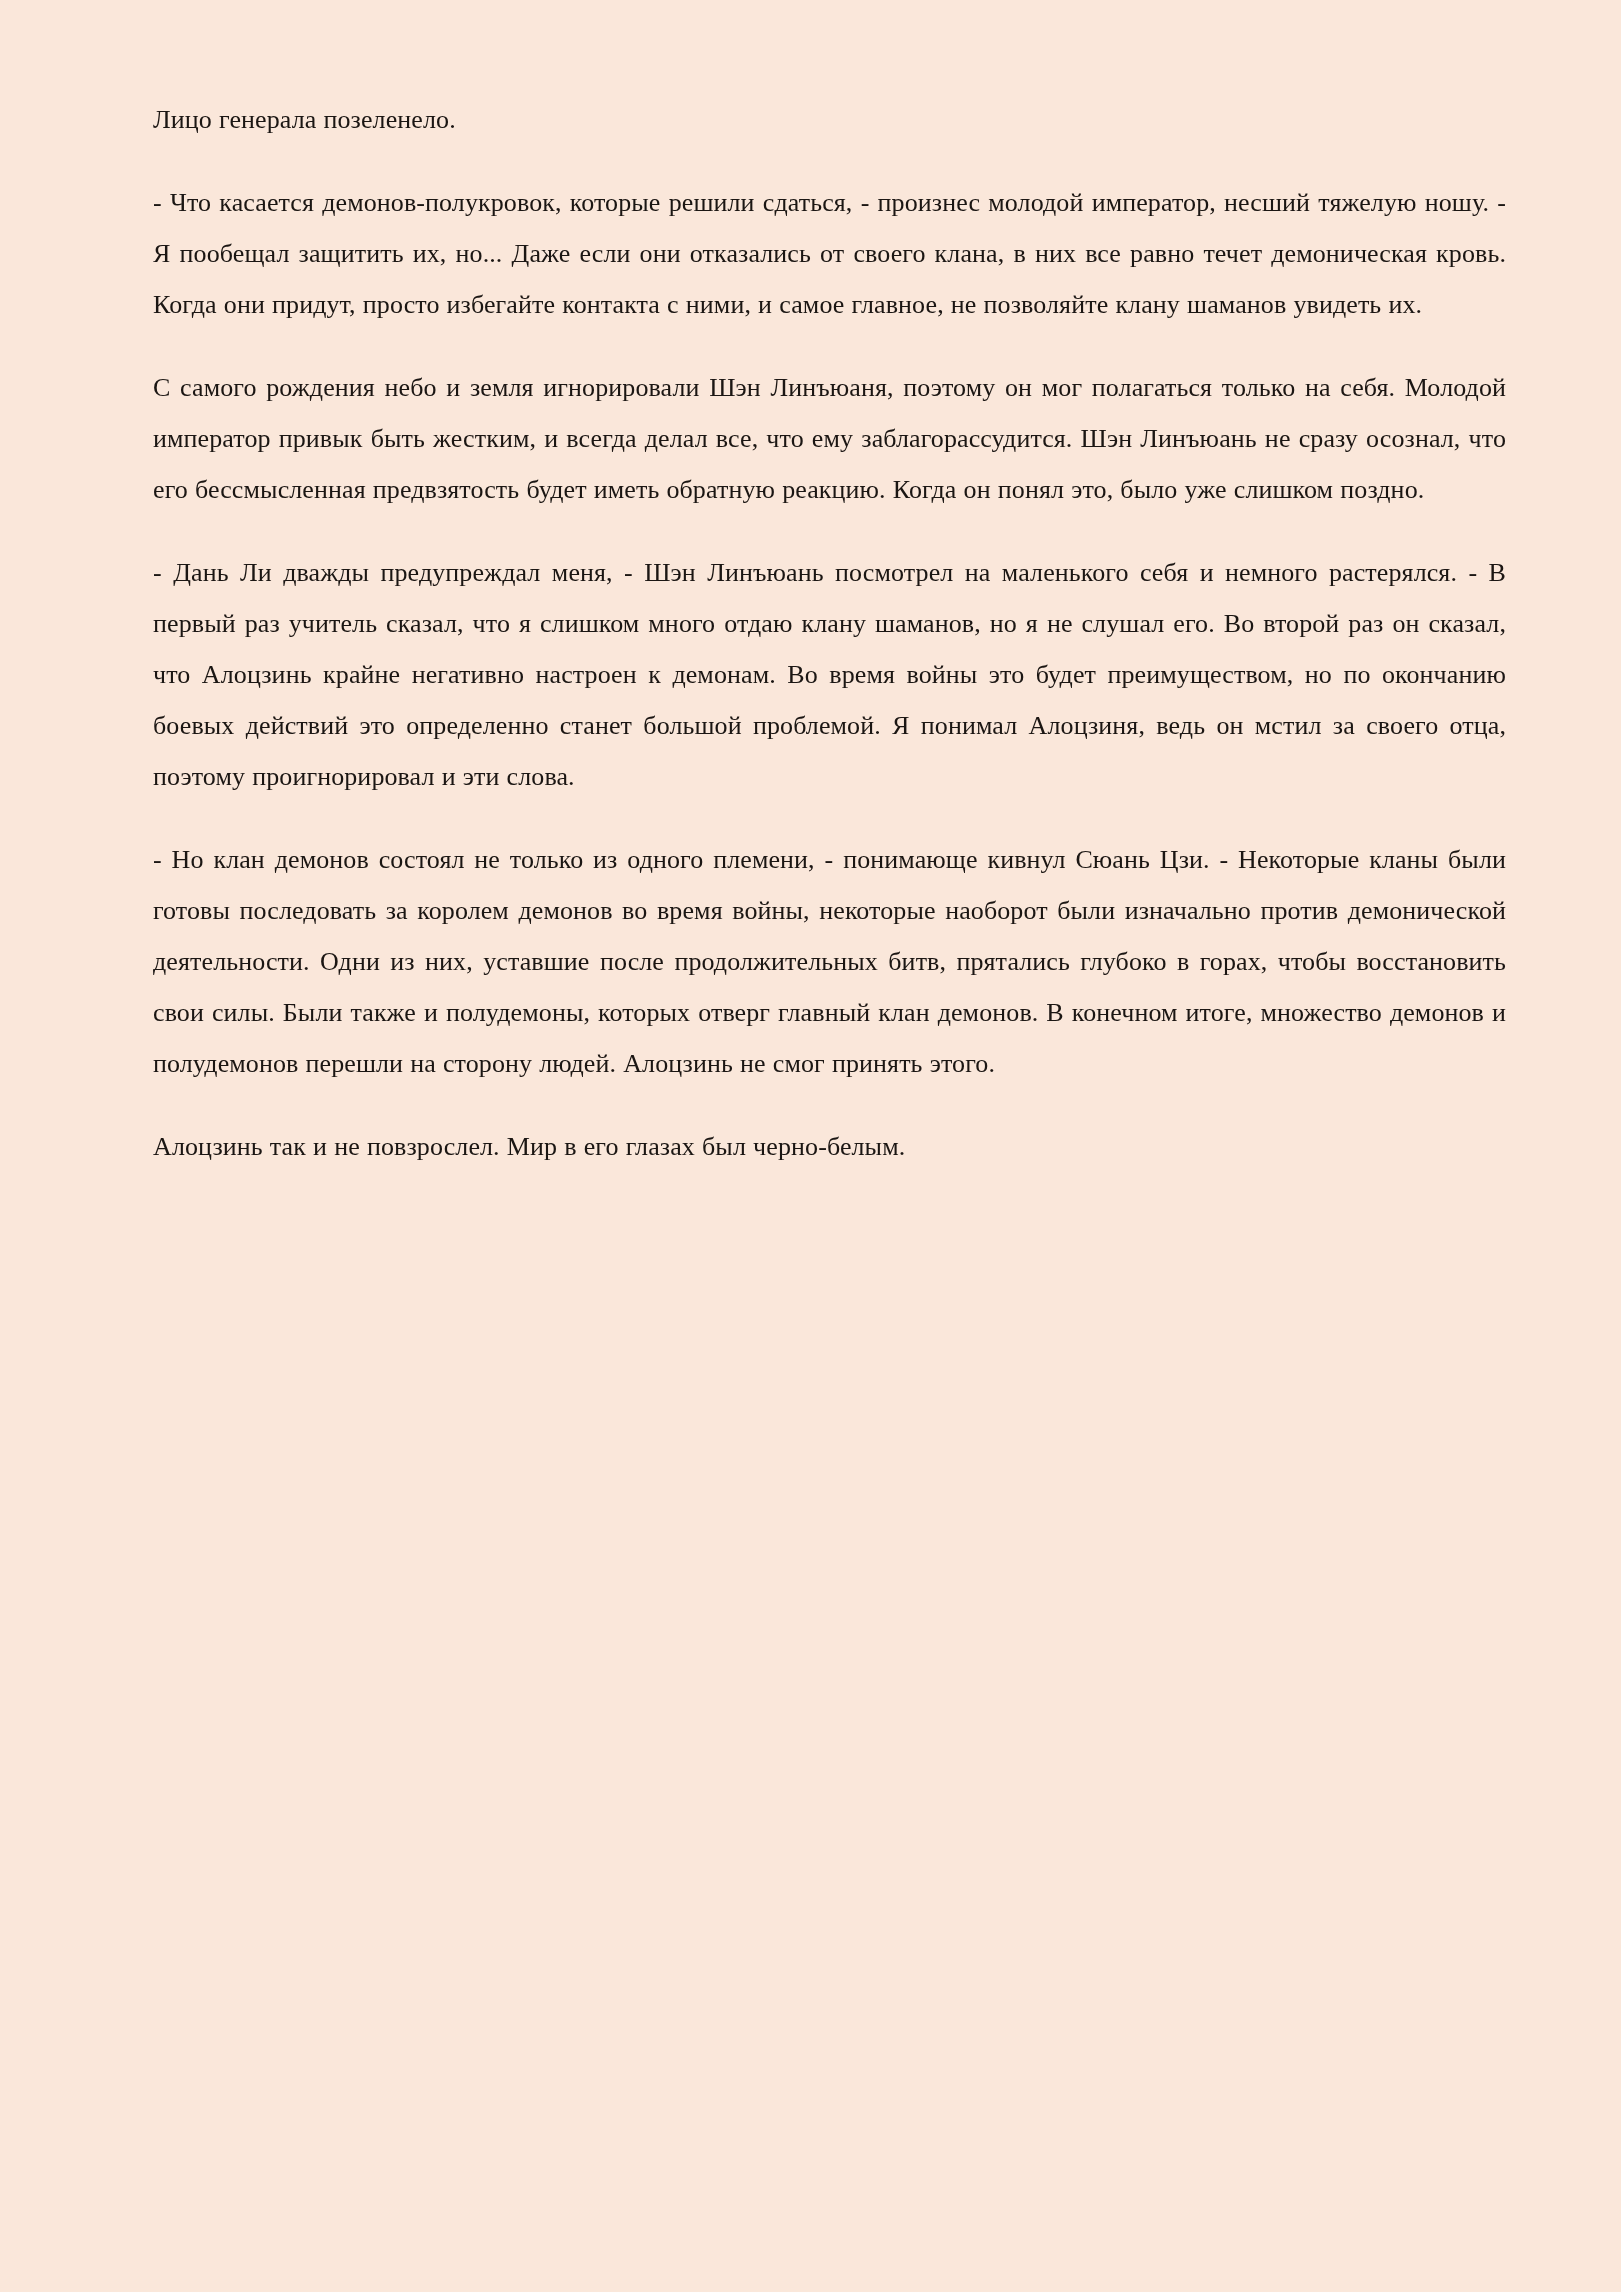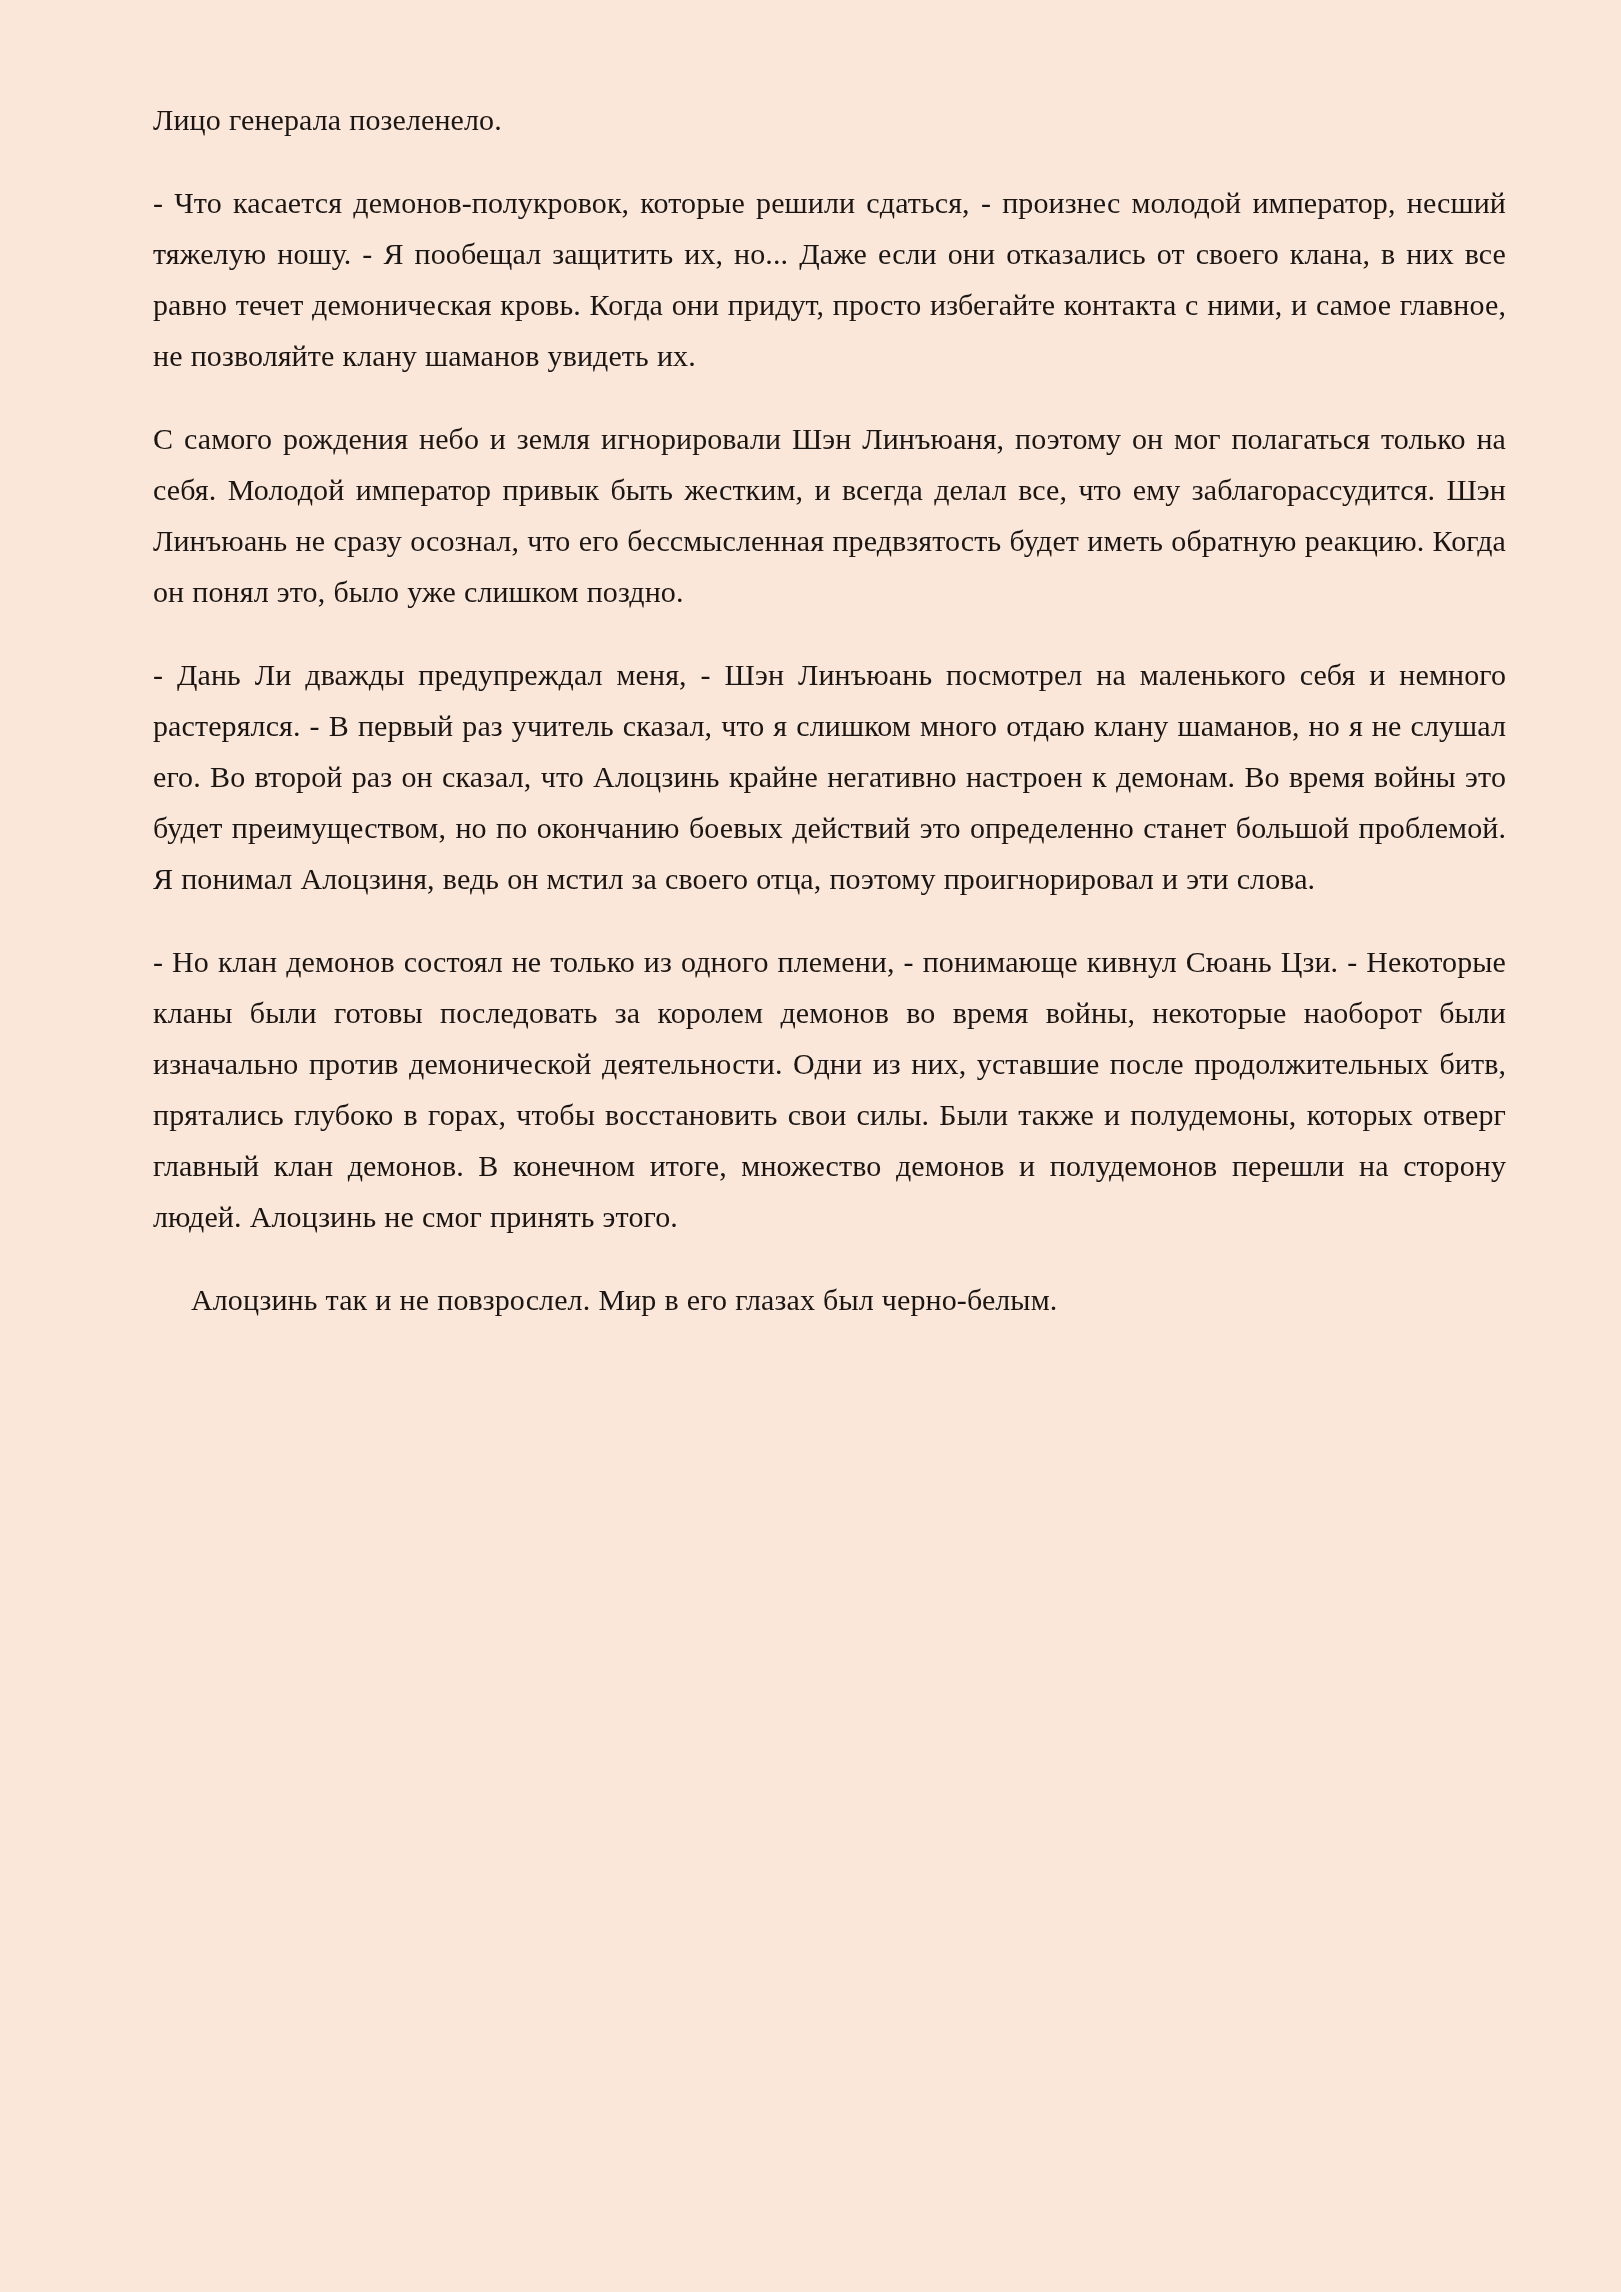--- a/index.html
+++ b/index.html
@@ -23,32 +23,31 @@
     box-sizing: border-box;
   }
   .text-column {
     position: absolute;
     left: 153px;
     top: 94px;
     width: 1353px;
   }
   p.para {
     margin: 0 0 32px 0;
-    font-size: 30px;
+    font-size: 26px;
     line-height: 51px;
     text-align: justify;
     text-justify: inter-word;
     letter-spacing: 0.1px;
     word-spacing: 0.5px;
     color: #1B1613;
     hyphens: none;
   }
   p.para:last-child {
     margin-bottom: 0;
-    margin-left: 38px;
   }
   
   p.para.single {
     text-align: left;
   }
 </style>
 </head>
 <body style="background: rgb(250, 231, 218); color: rgb(27, 22, 19);">
 
 <div class="page" style="background: rgb(250, 231, 218);">

